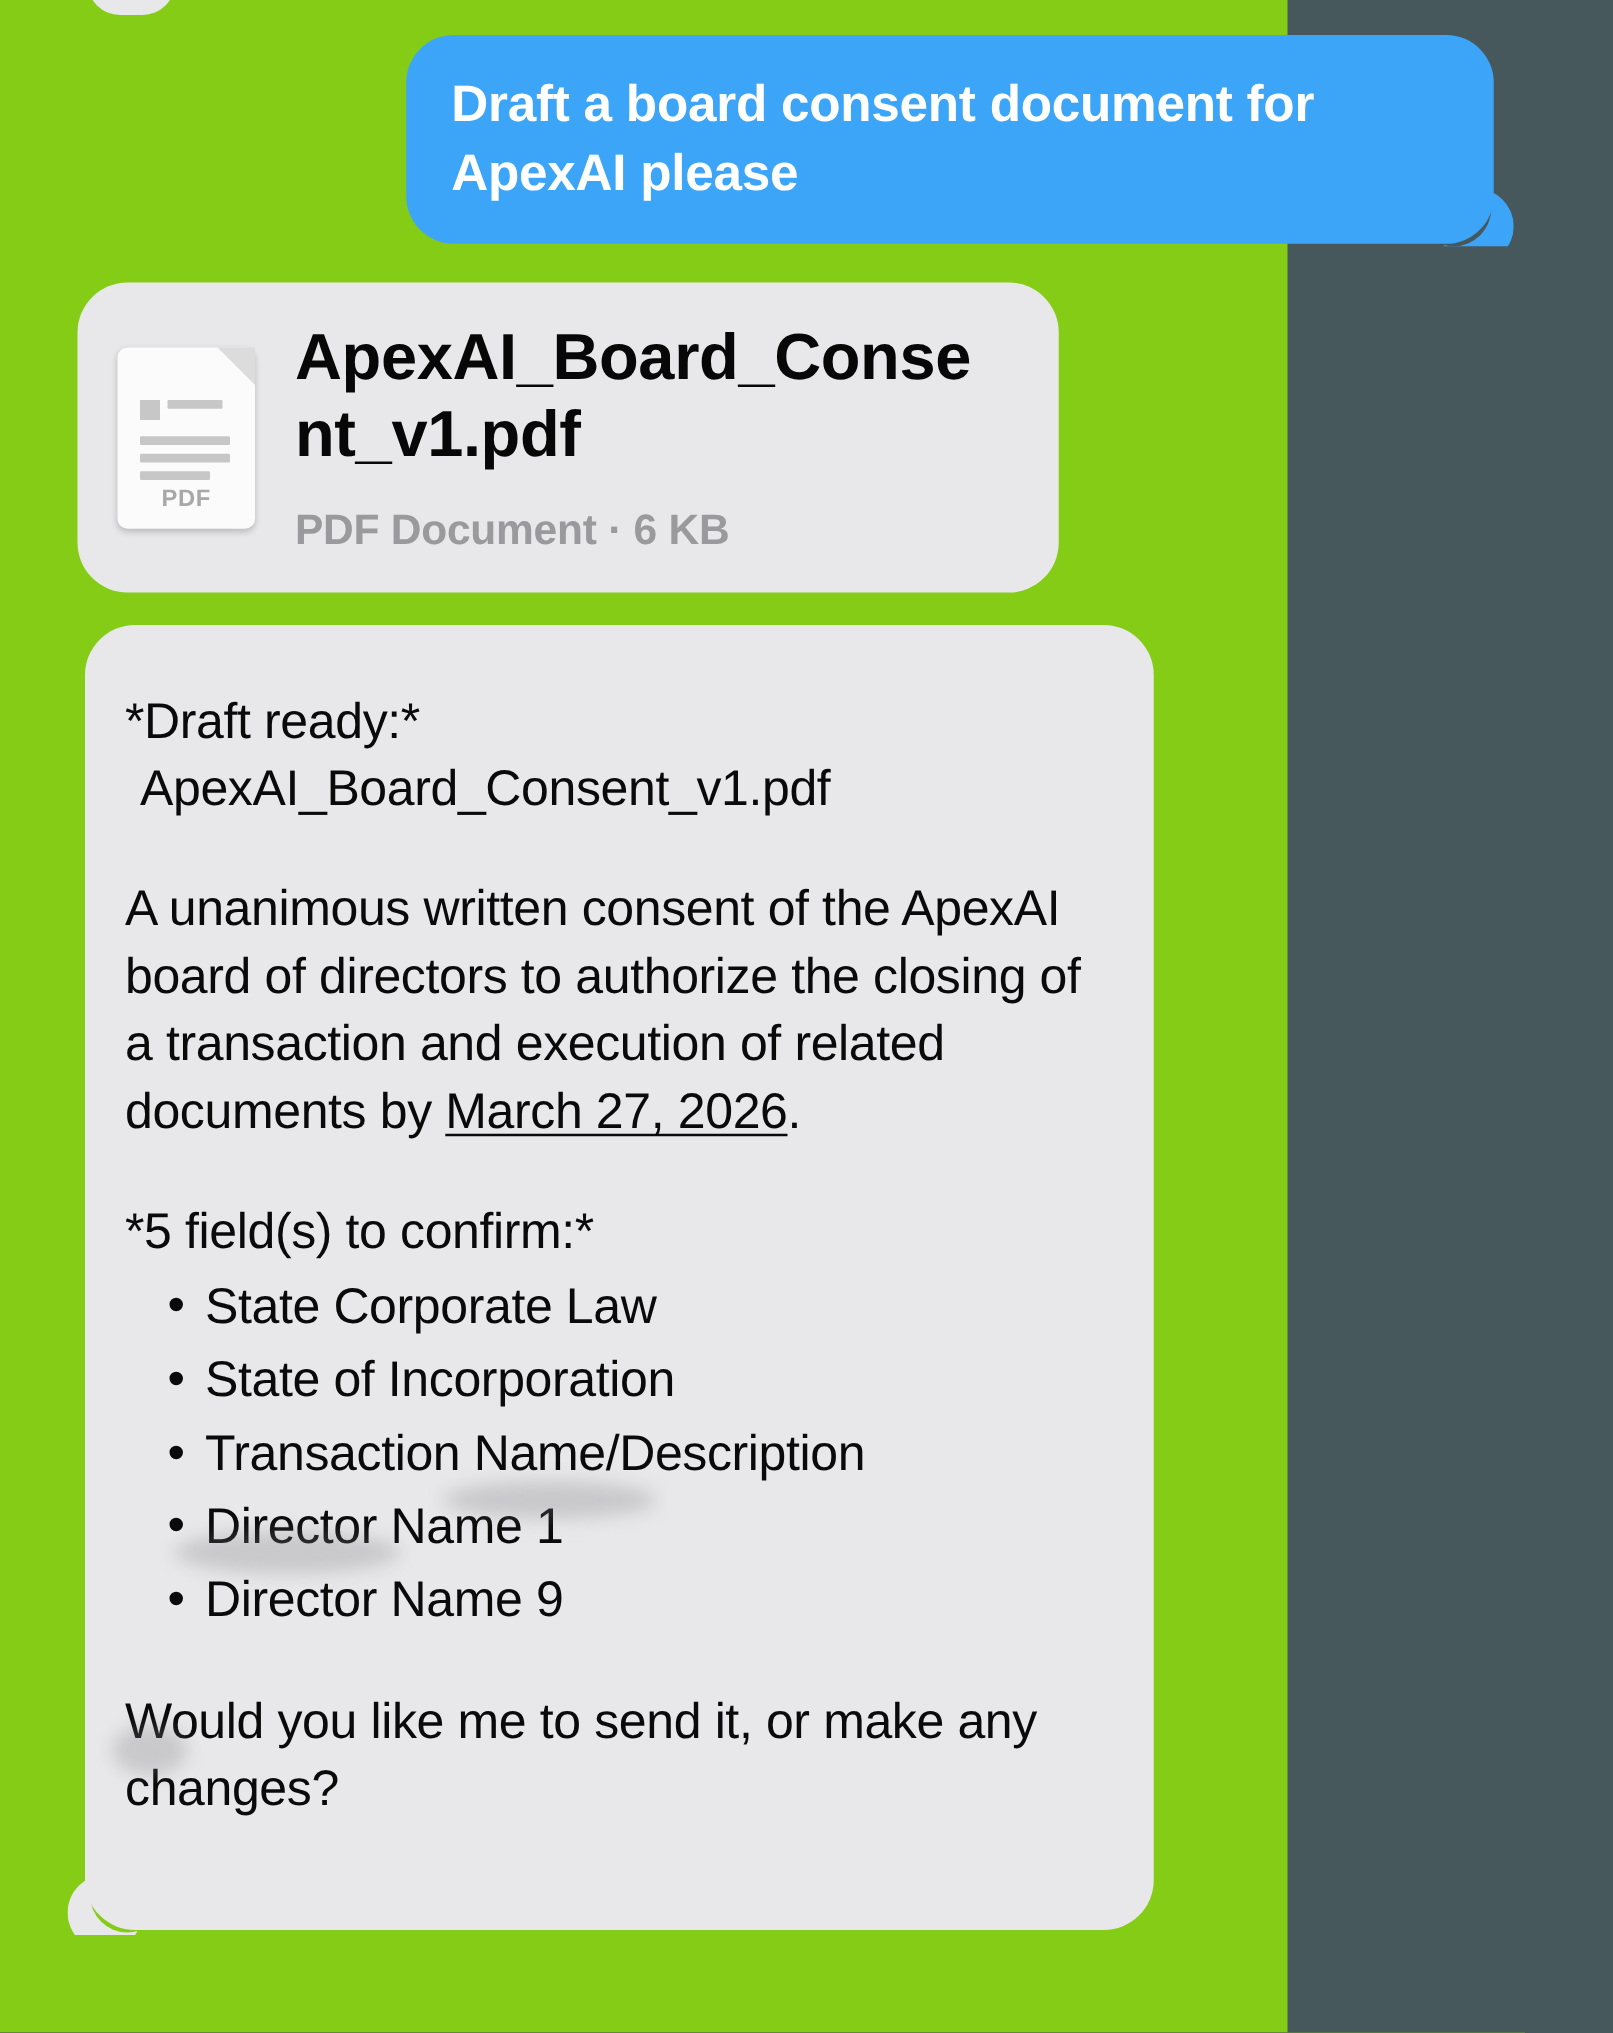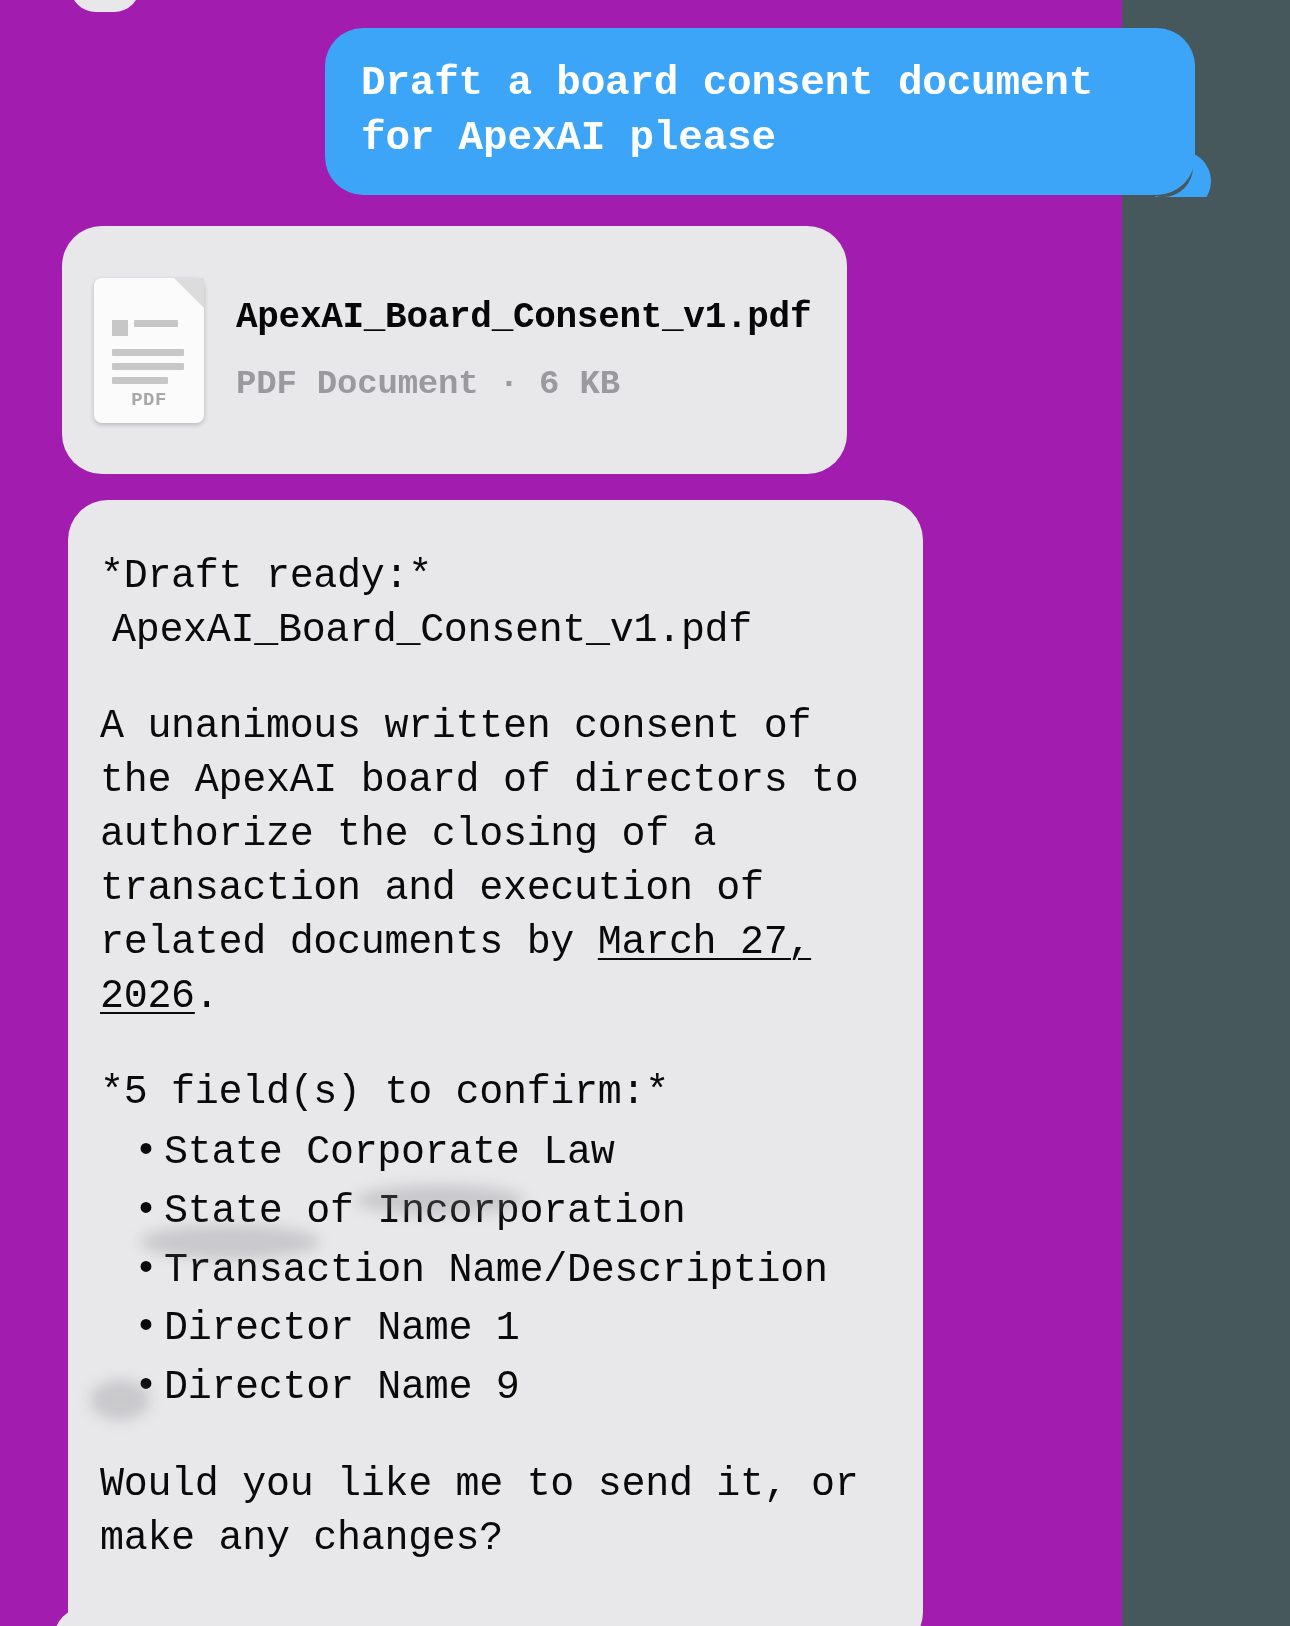--- a/index.html
+++ b/index.html
@@ -7,24 +7,23 @@
     margin: 0;
     padding: 0;
     width: 1290px;
     height: 1626px;
     background: #46585c;
     font-family: "Liberation Sans", sans-serif;
     overflow: hidden;
   }
   #screen {
     position: relative;
-    width: 1122px;
+    width: 1030px;
     height: 1626px;
-    background: #a21caf;
-    font-family: Liberation Mono, monospace;
+    background: #84cc16;
   }
 
   
   .top-stub {
     position: absolute;
     left: 70px;
     top: -28px;
     width: 70px;
     height: 40px;
     background: #e8e8ea;
@@ -130,21 +129,21 @@
     left: 0; right: 0;
     bottom: 12px;
     text-align: center;
     font-size: 19px;
     font-weight: bold;
     color: #a8a8a8;
     letter-spacing: 0.5px;
   }
   .attach-meta { min-width: 0; }
   .attach-name {
-    font-size: 36px;
+    font-size: 52px;
     font-weight: bold;
     line-height: 1.18;
     color: #070707;
     letter-spacing: -0.3px;
     word-break: break-all;
   }
   .attach-sub {
     margin-top: 26px;
     font-size: 34px;
     font-weight: bold;

